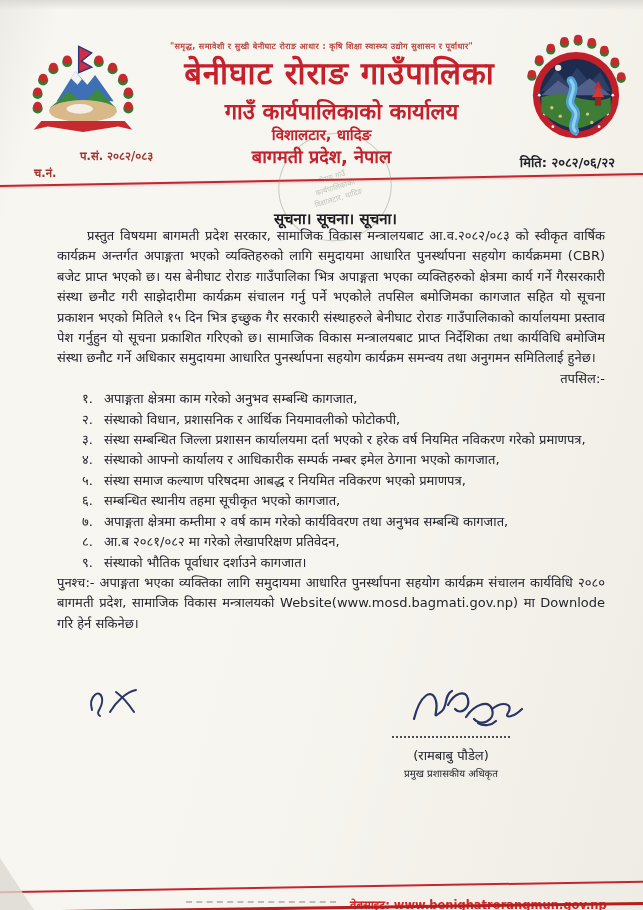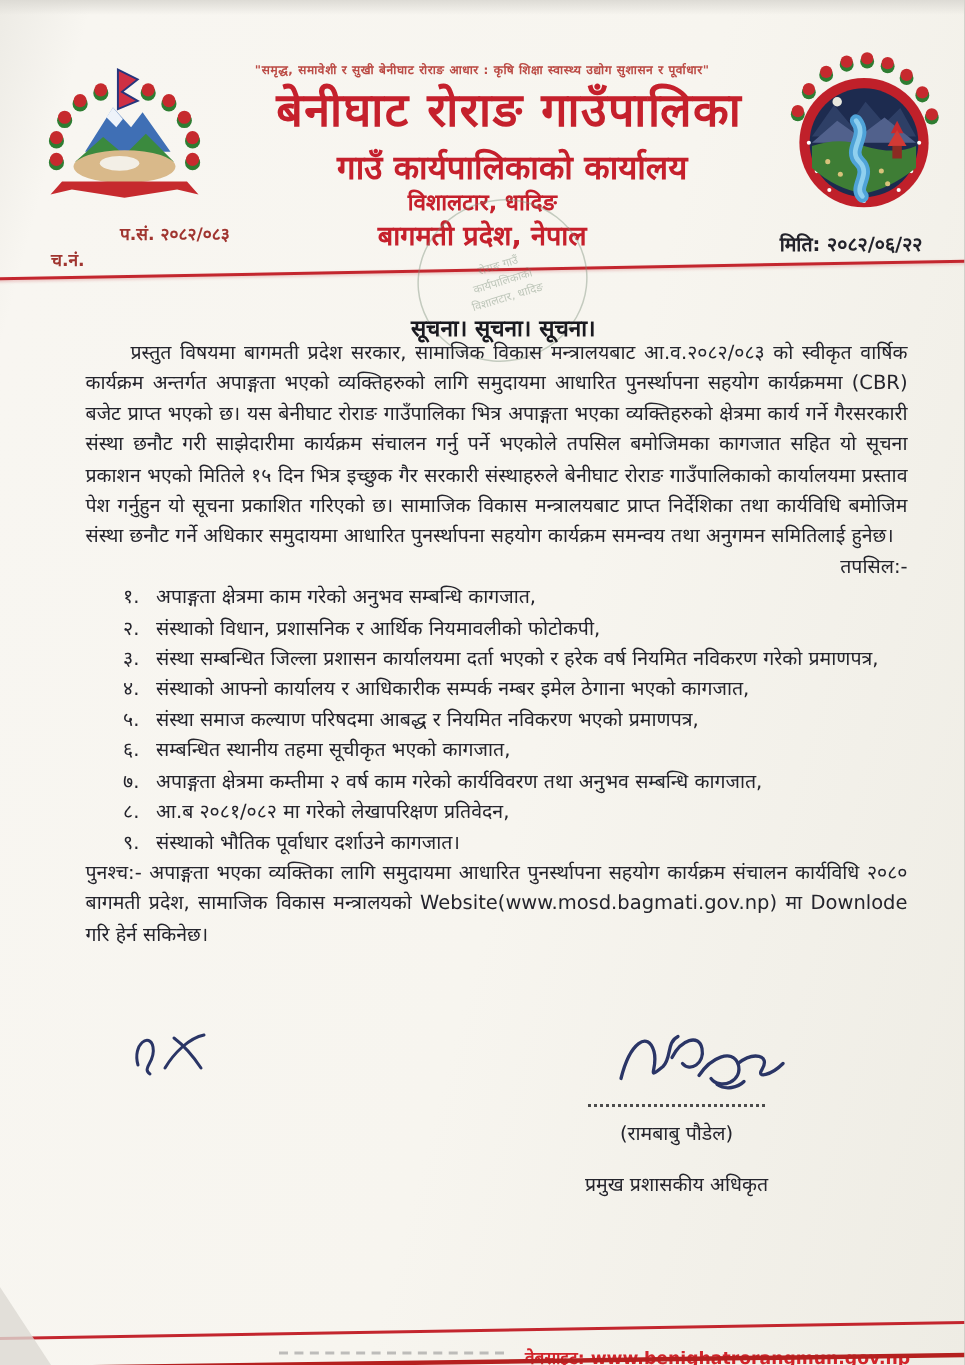--- a/index.html
+++ b/index.html
@@ -34,21 +34,21 @@
   .tapasil{text-align:right;margin-top:1px;}
   .list{margin:0 0 0 25px;}
   .item{display:flex;gap:7px;}
   .inum{min-width:15px;}
   .itext{flex:1;text-align:justify;}
   .ps{margin-top:1px;}
   .sig{top:679px;left:352px;width:198px;text-align:center;color:#24242c;}
   .sig-svg{display:block;margin:0 0 -8px 56px;}
   .dots{display:inline-block;width:118px;height:2px;border-bottom:2px dotted #4c4c4c;margin-bottom:4px;}
   .sig-name{font-size:13px;}
-  .sig-title{font-size:13px;margin-top:16px;}
+  .sig-title{font-size:10px;margin-top:2px;}
   .scribble{top:684px;left:86px;}
   .fline1{top:886px;left:-5px;right:-5px;height:2px;background:#c3262e;transform:rotate(-0.95deg);}
   .fline2{top:906px;left:48px;right:-5px;height:2.6px;background:#b5201f;transform:rotate(-0.8deg);}
   .fweb{top:897px;left:350px;font-size:11.5px;font-weight:bold;color:#d2252b;white-space:nowrap;}
   .ffrag{top:901px;left:186px;width:150px;border-top:2.5px dashed #8f8f8f;opacity:.55;}
 </style>
 </head>
 <body>
 
 <div class="page">

